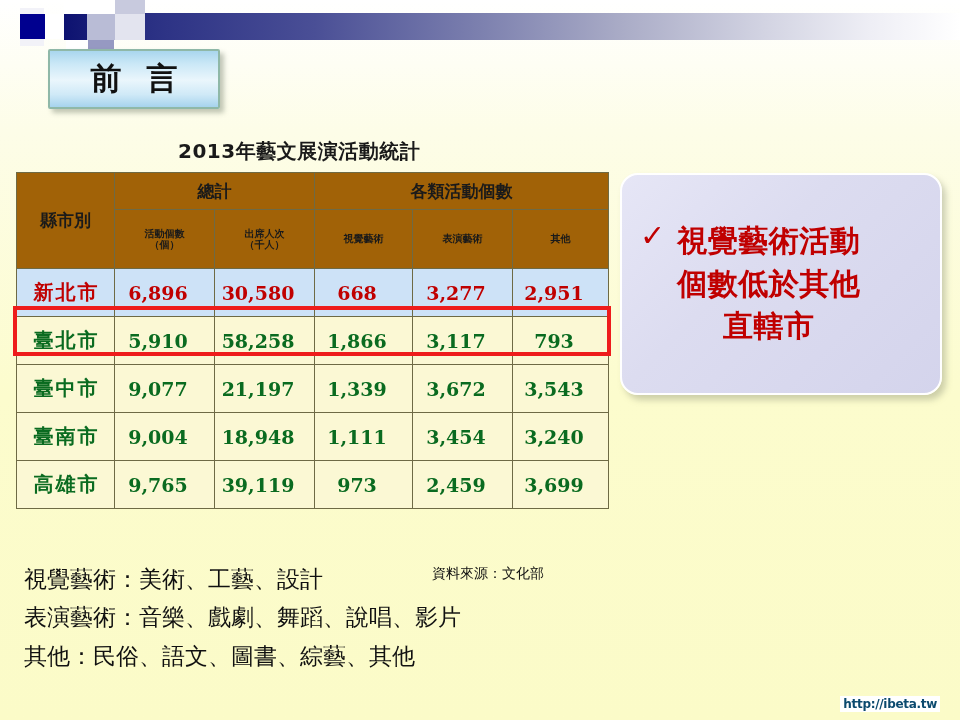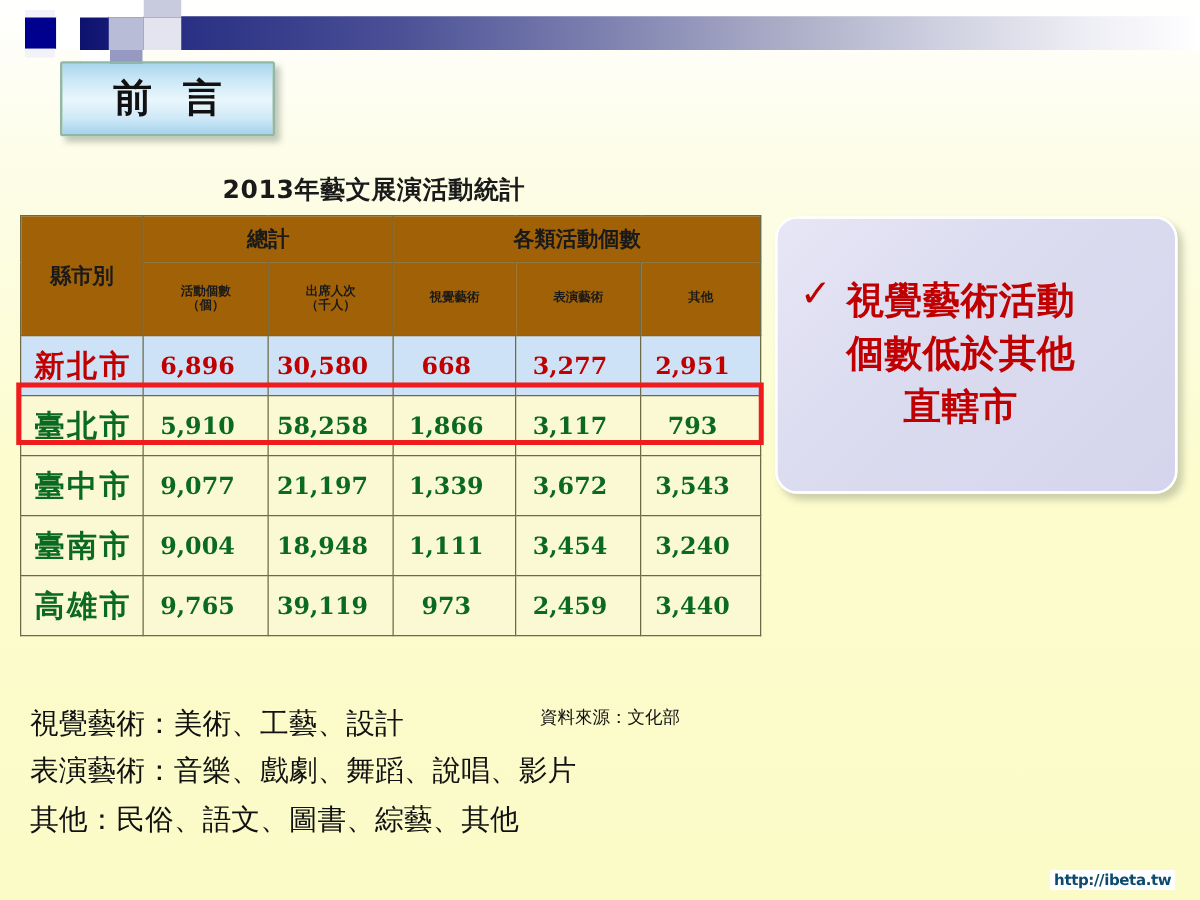--- a/index.html
+++ b/index.html
@@ -108,21 +108,21 @@
   tbody td {
     height: 47px;
     font-family: "DejaVu Serif", "Liberation Serif", serif;
     font-size: 19px;
     font-weight: 700;
     background: #fbf8d4;
     color: #0a6b20;
   }
   tbody td.city {
     font-family: "DejaVu Serif", "Liberation Serif", serif;
-    font-size: 24px;
+    font-size: 20px;
     letter-spacing: 2px;
     text-indent: 2px;
   }
   tbody td.num {
     text-align: center;
     padding-right: 13px;
   }
   tbody tr.hl td {
     background: #cde2f7;
     color: #c00000;
@@ -285,21 +285,21 @@
         <td class="num">1,111</td>
         <td class="num">3,454</td>
         <td class="num">3,240</td>
       </tr>
       <tr>
         <td class="city">高雄市</td>
         <td class="num">9,765</td>
         <td class="num">39,119</td>
         <td class="num">973</td>
         <td class="num">2,459</td>
-        <td class="num">3,440</td>
+        <td class="num">3,699</td>
       </tr>
     </tbody>
   </table>
 </div>
 <div id="row-highlight"></div>
 
 <div id="callout">
   <span class="tick">✓</span>
   <div class="ctext">
     <div>視覺藝術活動</div>

